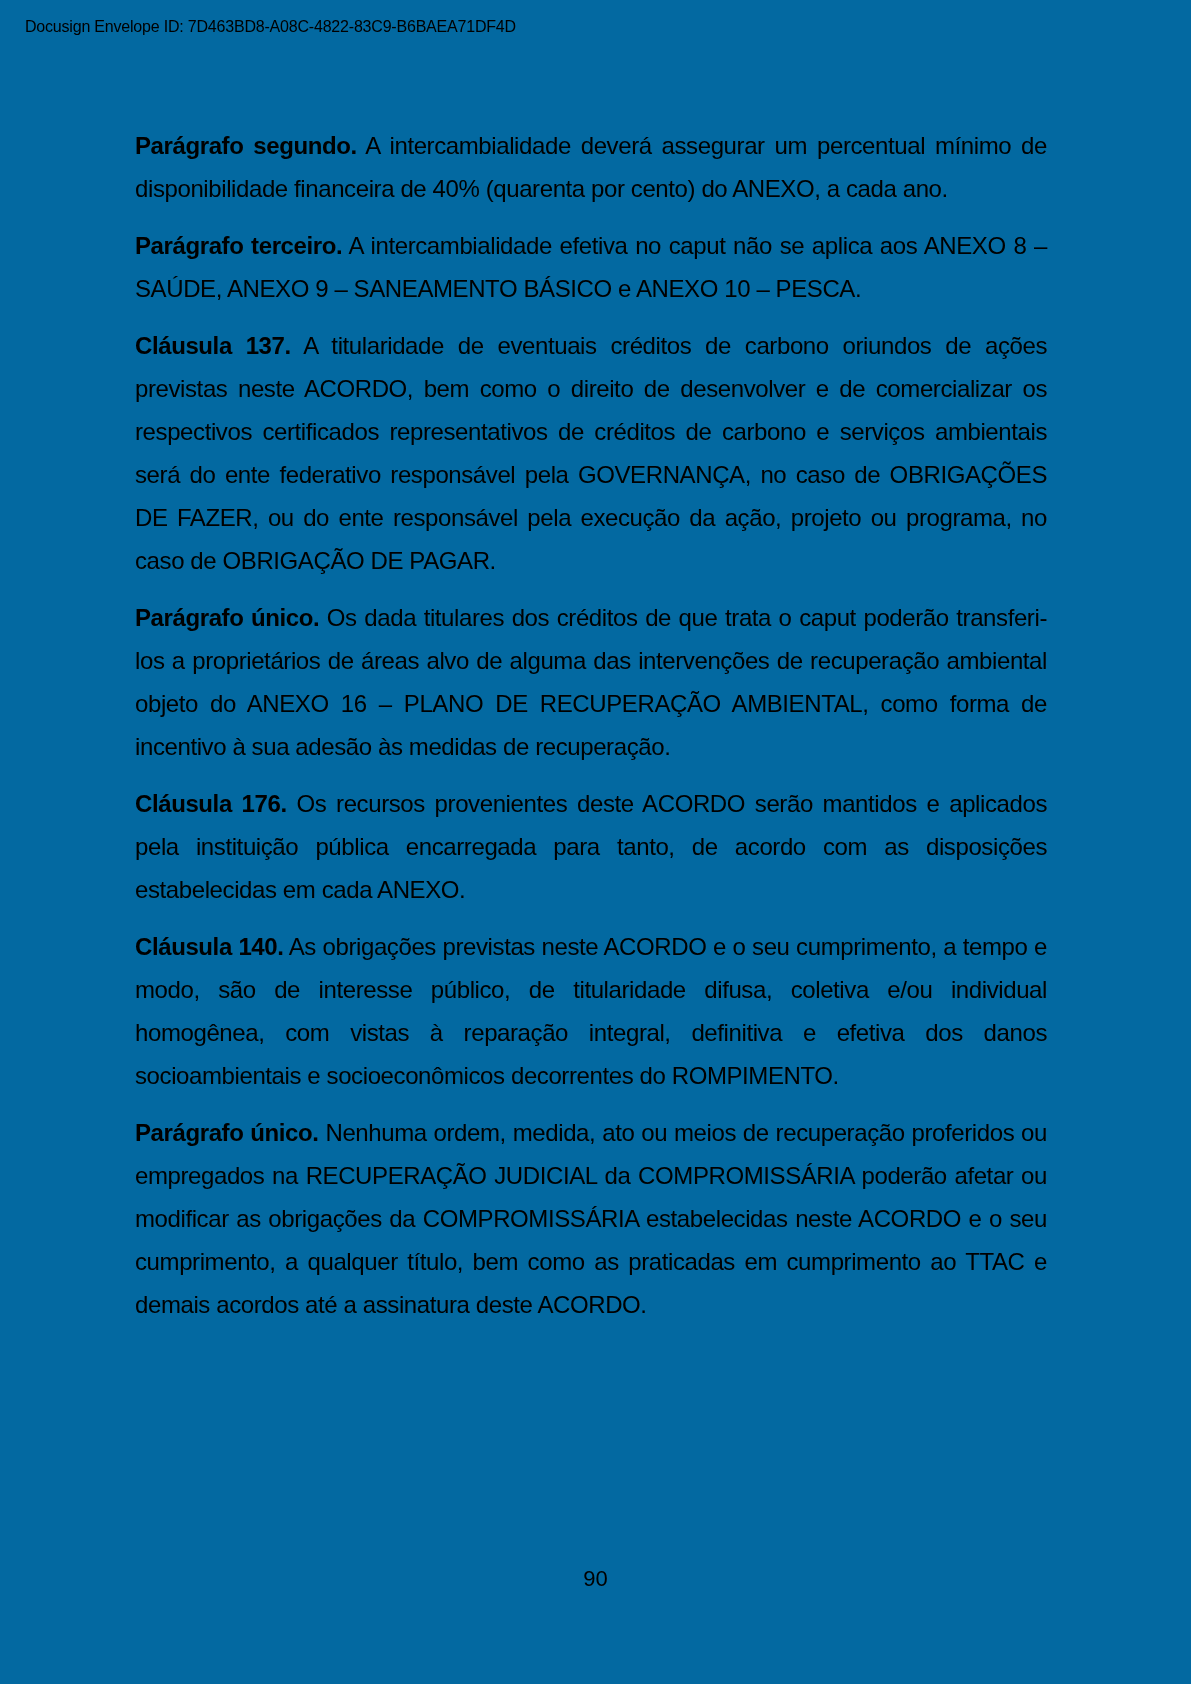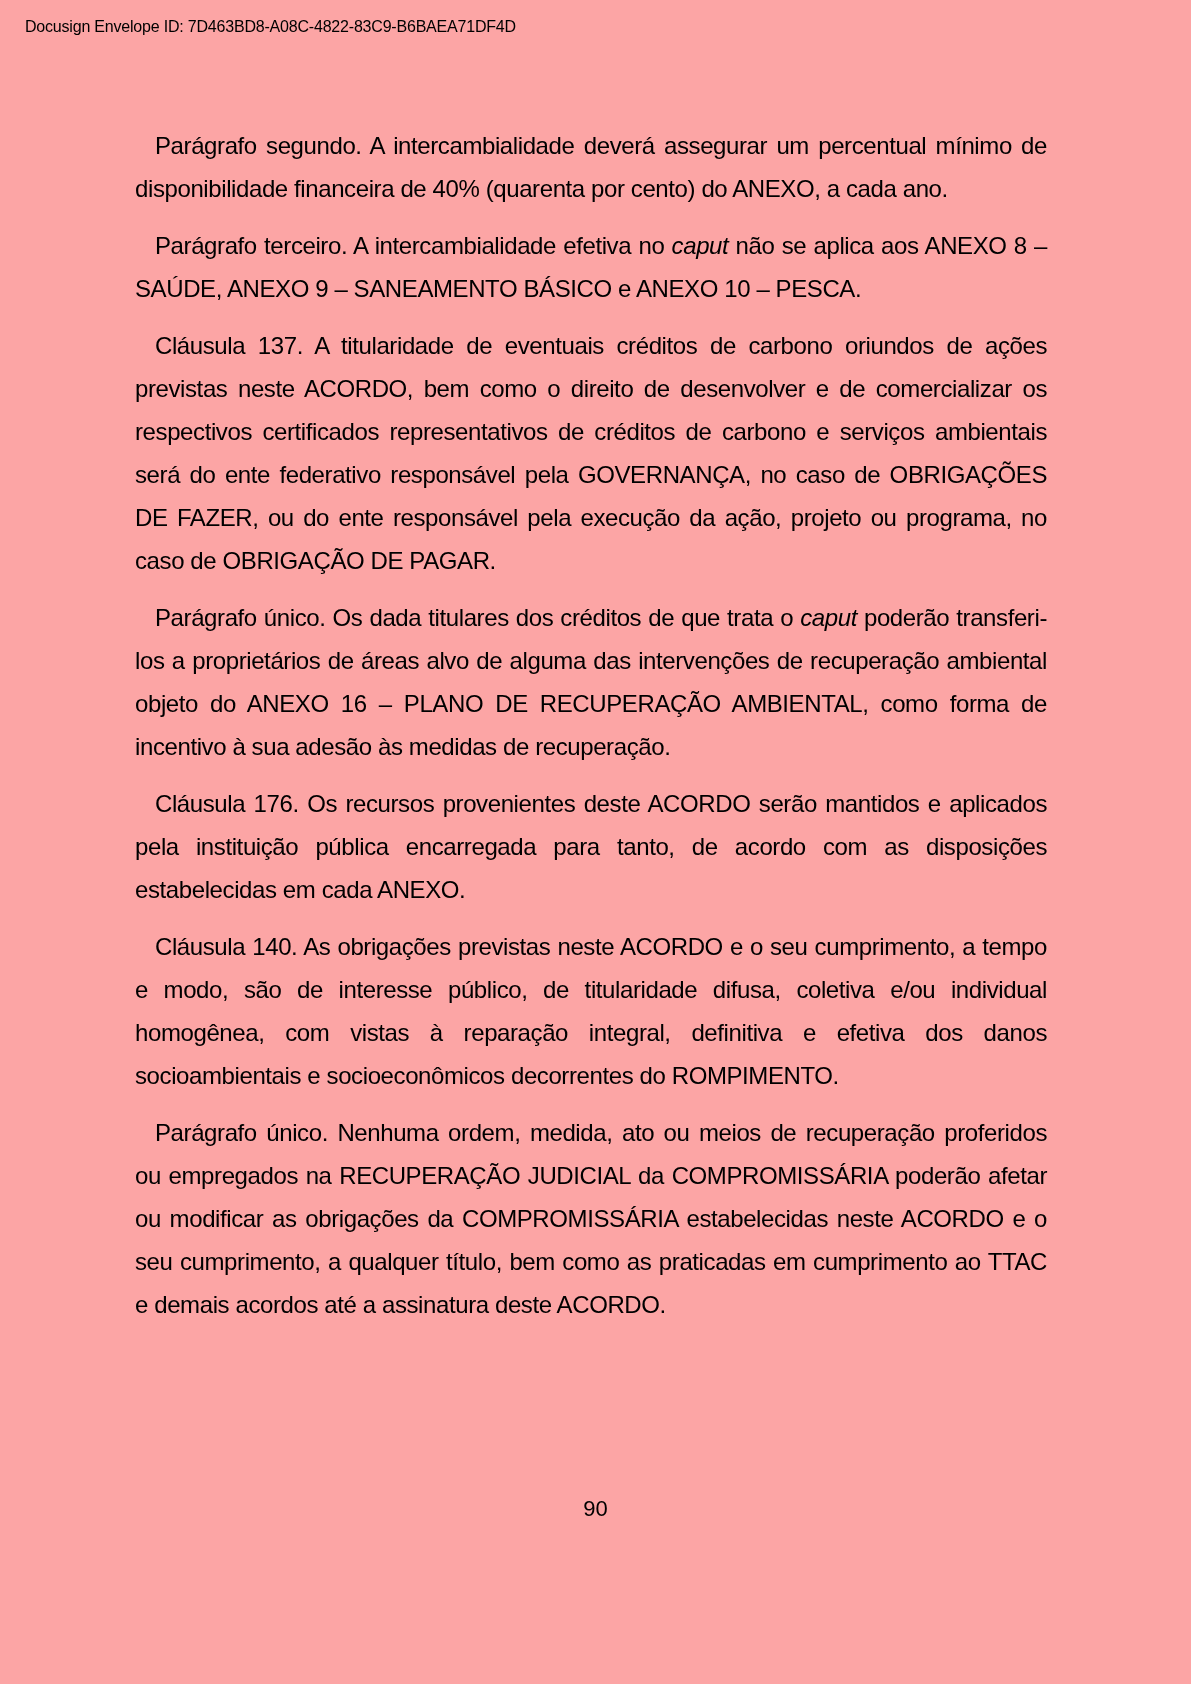--- a/index.html
+++ b/index.html
@@ -5,21 +5,21 @@
 <style>
   html, body {
     margin: 0;
     padding: 0;
     background: #ffffff;
   }
   .page {
     position: relative;
     width: 1191px;
     height: 1684px;
-    background: #fca5a5;
+    background: #0369a1;
     color: #000000;
     font-family: "Liberation Sans", "DejaVu Sans", sans-serif;
     overflow: hidden;
   }
   .doc-header {
     position: absolute;
     left: 25px;
     top: 17px;
     font-size: 16px;
     line-height: 20px;
@@ -34,26 +34,26 @@
     width: 912px;
   }
   .content p.para {
     margin: 0 0 14px 0;
     font-size: 24px;
     line-height: 43px;
     letter-spacing: -0.4px;
     text-align: justify;
     color: #000000;
   }
-  .content p.para span.b { font-weight: normal; margin-left: 20px; }
-  .content p.para span.i { font-style: italic; }
+  .content p.para span.b { font-weight: bold; }
+  .content p.para span.i { }
   .page-number {
     position: absolute;
     left: 0;
-    top: 1496px;
+    top: 1566px;
     width: 100%;
     text-align: center;
     font-size: 22px;
     color: #000000;
   }
 </style>
 </head>
 <body>
 
 <div class="page">

